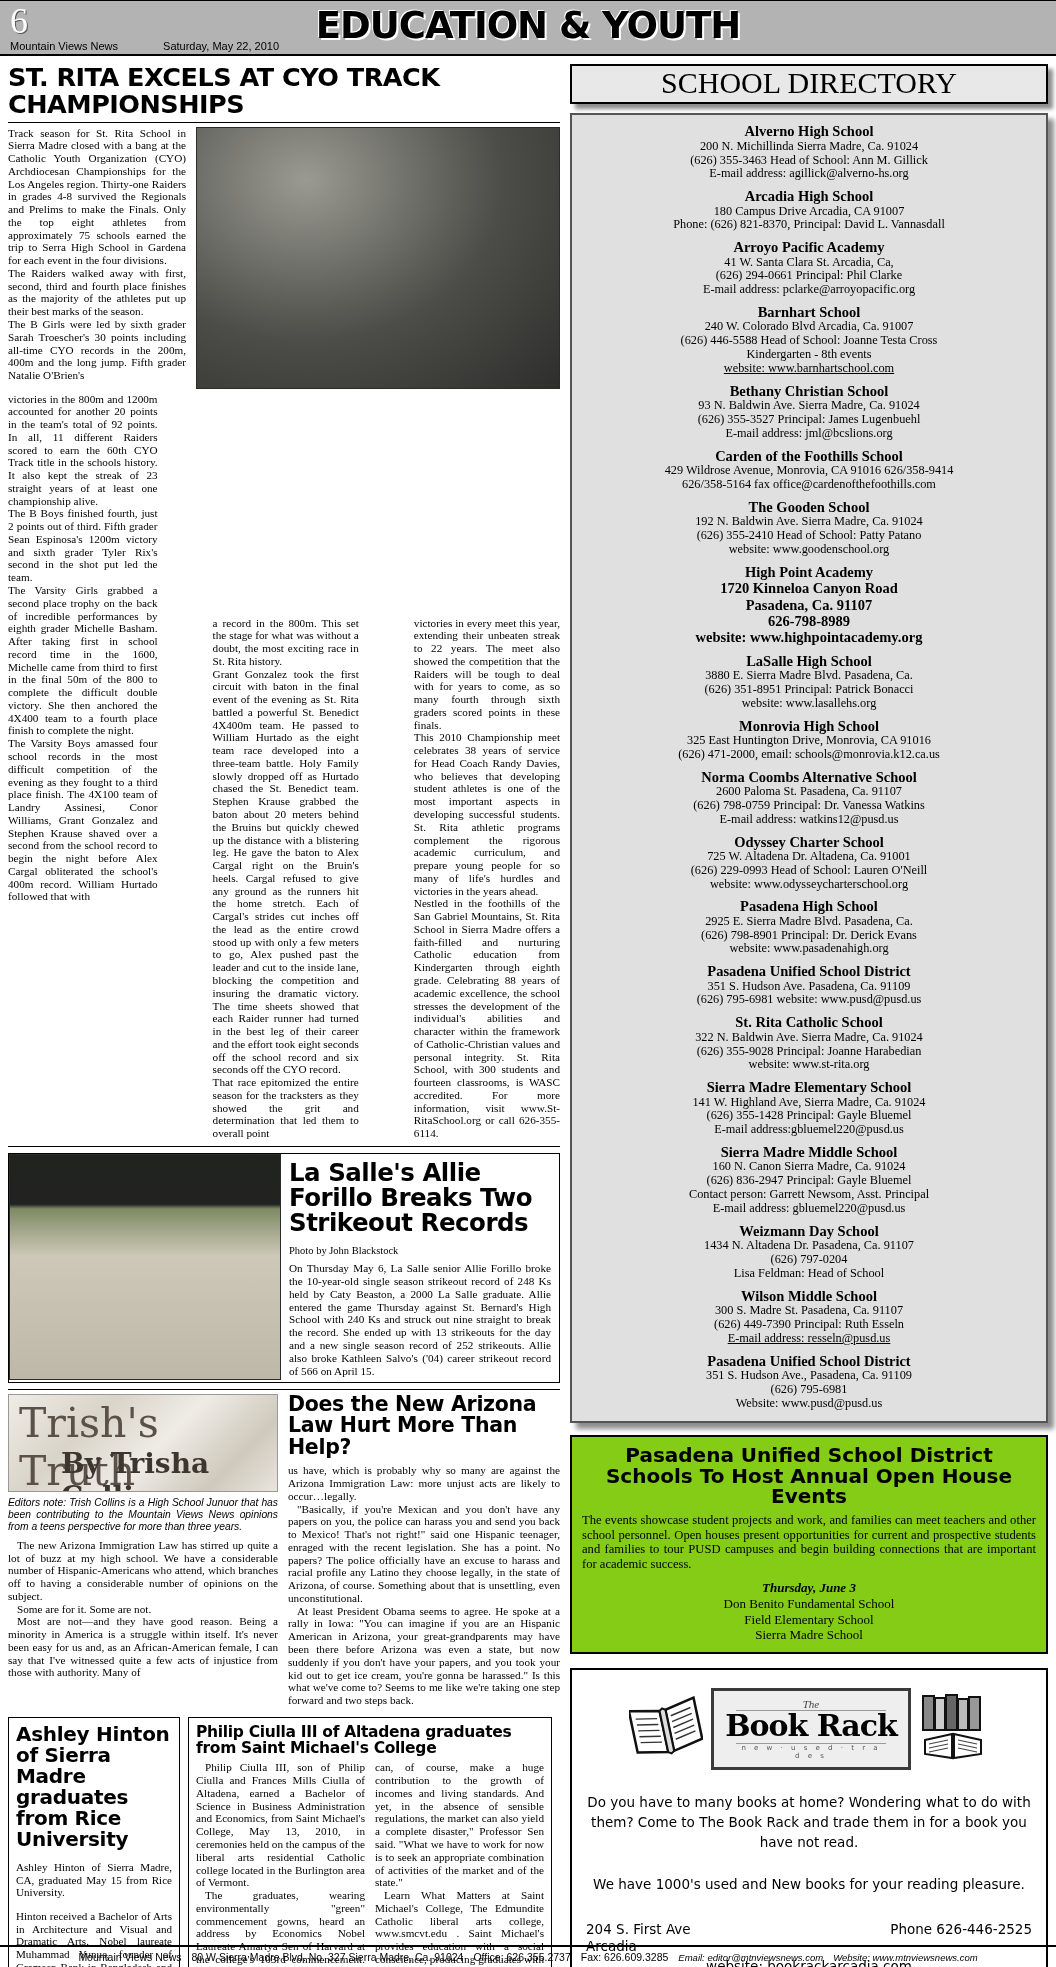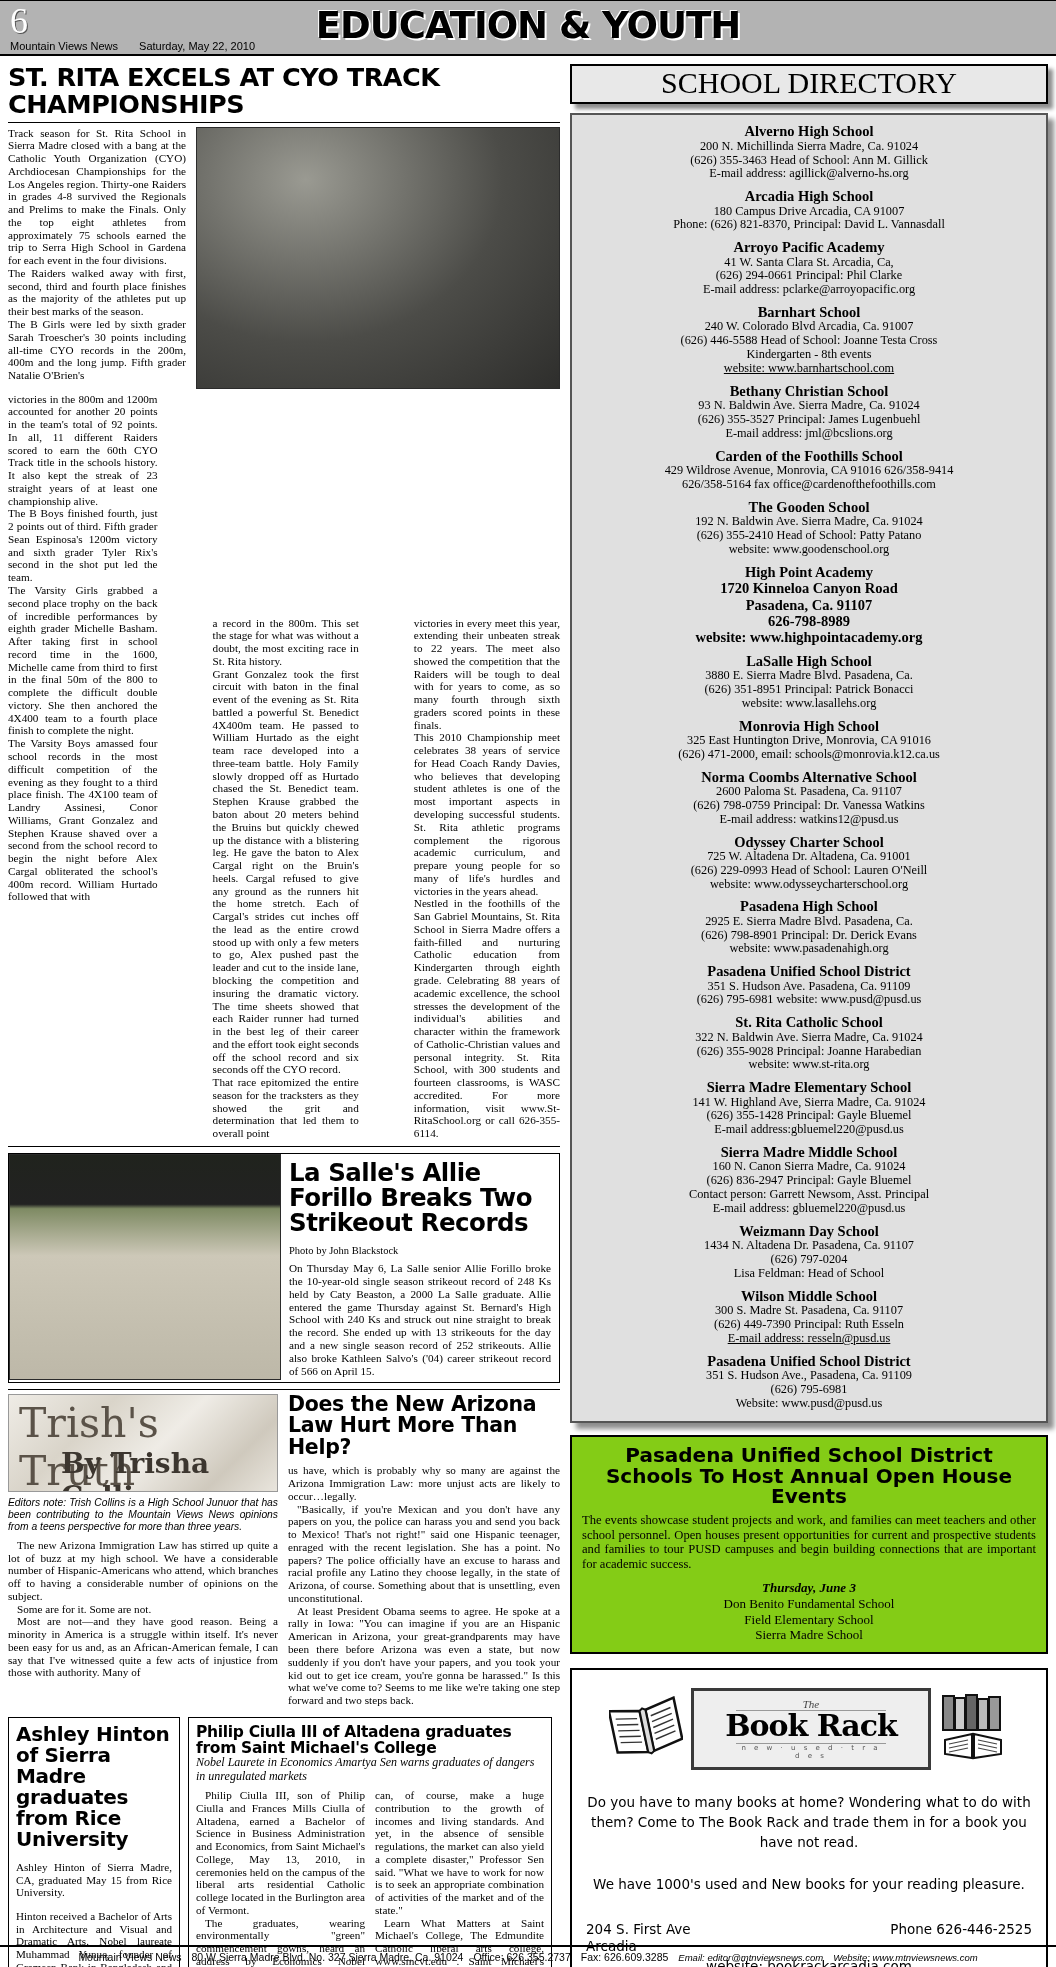--- a/index.html
+++ b/index.html
@@ -38,21 +38,21 @@
     font-size:37px;
     letter-spacing:-1px;
     color:#000;
     text-shadow: 2px 2px 0 #fff, -1px -1px 0 #fff;
   }
   .masthead-sub {
     position:absolute; left:10px; bottom:2px;
     font-family:"Liberation Sans", sans-serif;
     font-size:11px;
   }
-  .masthead-sub .mdate { margin-left:18px; }
+  .masthead-sub .mdate { margin-left:42px; }
 
   
   .body-area { position:relative; width:1056px; }
   .col-left  { position:absolute; left:8px;  top:0; width:552px; }
   .col-right { position:absolute; left:570px; top:0; width:478px; }
 
   
   h1.lead {
     font-family:"DejaVu Sans", sans-serif;
     font-weight:bold;
@@ -141,21 +141,21 @@
     border:2px solid #000;
     margin-top:14px;
     padding:12px 14px 16px 14px;
     background:#fff;
     font-family:"DejaVu Sans", sans-serif;
   }
   .ad-logo-row { display:flex; align-items:center; justify-content:center; gap:8px; height:94px; }
   .ad-logo-box {
     border:3px solid #3a3a3a;
     background:#eee;
-    width:240px; height:82px;
+    width:200px; height:82px;
     display:flex; flex-direction:column; align-items:center; justify-content:center;
   }
   .ad-the { font-family:"Liberation Serif", serif; font-style:italic; font-size:11px; color:#444; border-bottom:1px solid #999; width:150px; text-align:center; }
   .ad-bookrack { font-family:"DejaVu Serif", serif; font-weight:bold; font-size:30px; letter-spacing:-1px; line-height:1; }
   .ad-sub { font-size:7px; letter-spacing:3px; color:#555; border-top:1px solid #999; width:150px; text-align:center; margin-top:2px; }
   .ad-text { text-align:center; font-size:13.5px; line-height:1.5; margin-top:16px; }
   .ad-text2 { text-align:center; font-size:13.5px; line-height:1.5; margin-top:22px; }
   .ad-foot { display:flex; justify-content:space-between; margin-top:26px; font-size:13.5px; line-height:1.3; }
   .ad-web { text-align:center; font-size:13.5px; margin-top:2px; }
 
@@ -313,21 +313,20 @@
           <div class="lbody">
             <p class="ind">Ashley Hinton of Sierra Madre, CA, graduated May 15 from Rice University.</p>
             <p class="ind">Hinton received a Bachelor of Arts in Architecture and Visual and Dramatic Arts. Nobel laureate Muhammad Yunus, founder of Grameen Bank in Bangladesh and author of the best-seller "Banker to the Poor: Micro-Lending and the Battle Against World Poverty," delivered the commencement address.</p>
 
           </div>
 
         </div>
 
         <div class="lbox" style="width:364px;">
           <div class="lhead sm">Philip Ciulla III of Altadena graduates from Saint Michael's College</div>
-          <div class="lsub">Nobel Laurete in Economics Amartya Sen warns graduates of dangers in unregulated markets</div>
           <div class="cols2" style="margin-top:5px;">
             <div class="c" style="width:172px;">
               <p class="ind">Philip Ciulla III, son of Philip Ciulla and Frances Mills Ciulla of Altadena, earned a Bachelor of Science in Business Administration and Economics, from Saint Michael's College, May 13, 2010, in ceremonies held on the campus of the liberal arts residential Catholic college located in the Burlington area of Vermont.</p>
               <p class="ind">The graduates, wearing environmentally "green" commencement gowns, heard an address by Economics Nobel Laureate Amartya Sen of Harvard at the college's 103rd commencement. But before the renowned economist spoke, Jamie Gorton, class-selected senior speaker and summa cum laude graduate, gave an over-the-top Star Wars-themed speech, and then went even more over the top by proposing marriage from the dais before 3,000+ people to his girlfriend Rachel Roy, seated amongst the rest of the graduates.</p>
 
             </div>
             <div class="c" style="width:172px;">
               <p>can, of course, make a huge contribution to the growth of incomes and living standards. And yet, in the absence of sensible regulations, the market can also yield a complete disaster," Professor Sen said. "What we have to work for now is to seek an appropriate combination of activities of the market and of the state."</p>
               <p class="ind">Learn What Matters at Saint Michael's College, The Edmundite Catholic liberal arts college, www.smcvt.edu . Saint Michael's provides education with a social conscience, producing graduates with the intellectual tools to lead successful, purposeful lives that will contribute to peace and justice in our world. Founded in 1904 by the Society of St. Edmund and headed by President John J. Neuhauser, Saint Michael's College is located three miles from Burlington, Vermont, one of America's top college towns. It is identified by the Princeton Review as one of the nation's Best 371 Colleges, and will be included in the 2011 Fiske Guide to Colleges. Saint Michael's is one of only 270 colleges and universities nationwide, one of only 20 Catholic colleges, with a Phi Beta Kappa chapter. Saint Michael's has 1,900 undergraduate students, some 500 graduate students and 100 international students. Saint Michael's students and professors have received Rhodes, Woodrow Wilson, Pickering, Guggenheim, Fulbright, and other grants. The college is one of the nation's Best Liberal Arts Colleges as listed in the 2009 U.S. News &amp; World Report rankings.</p>
             </div>

